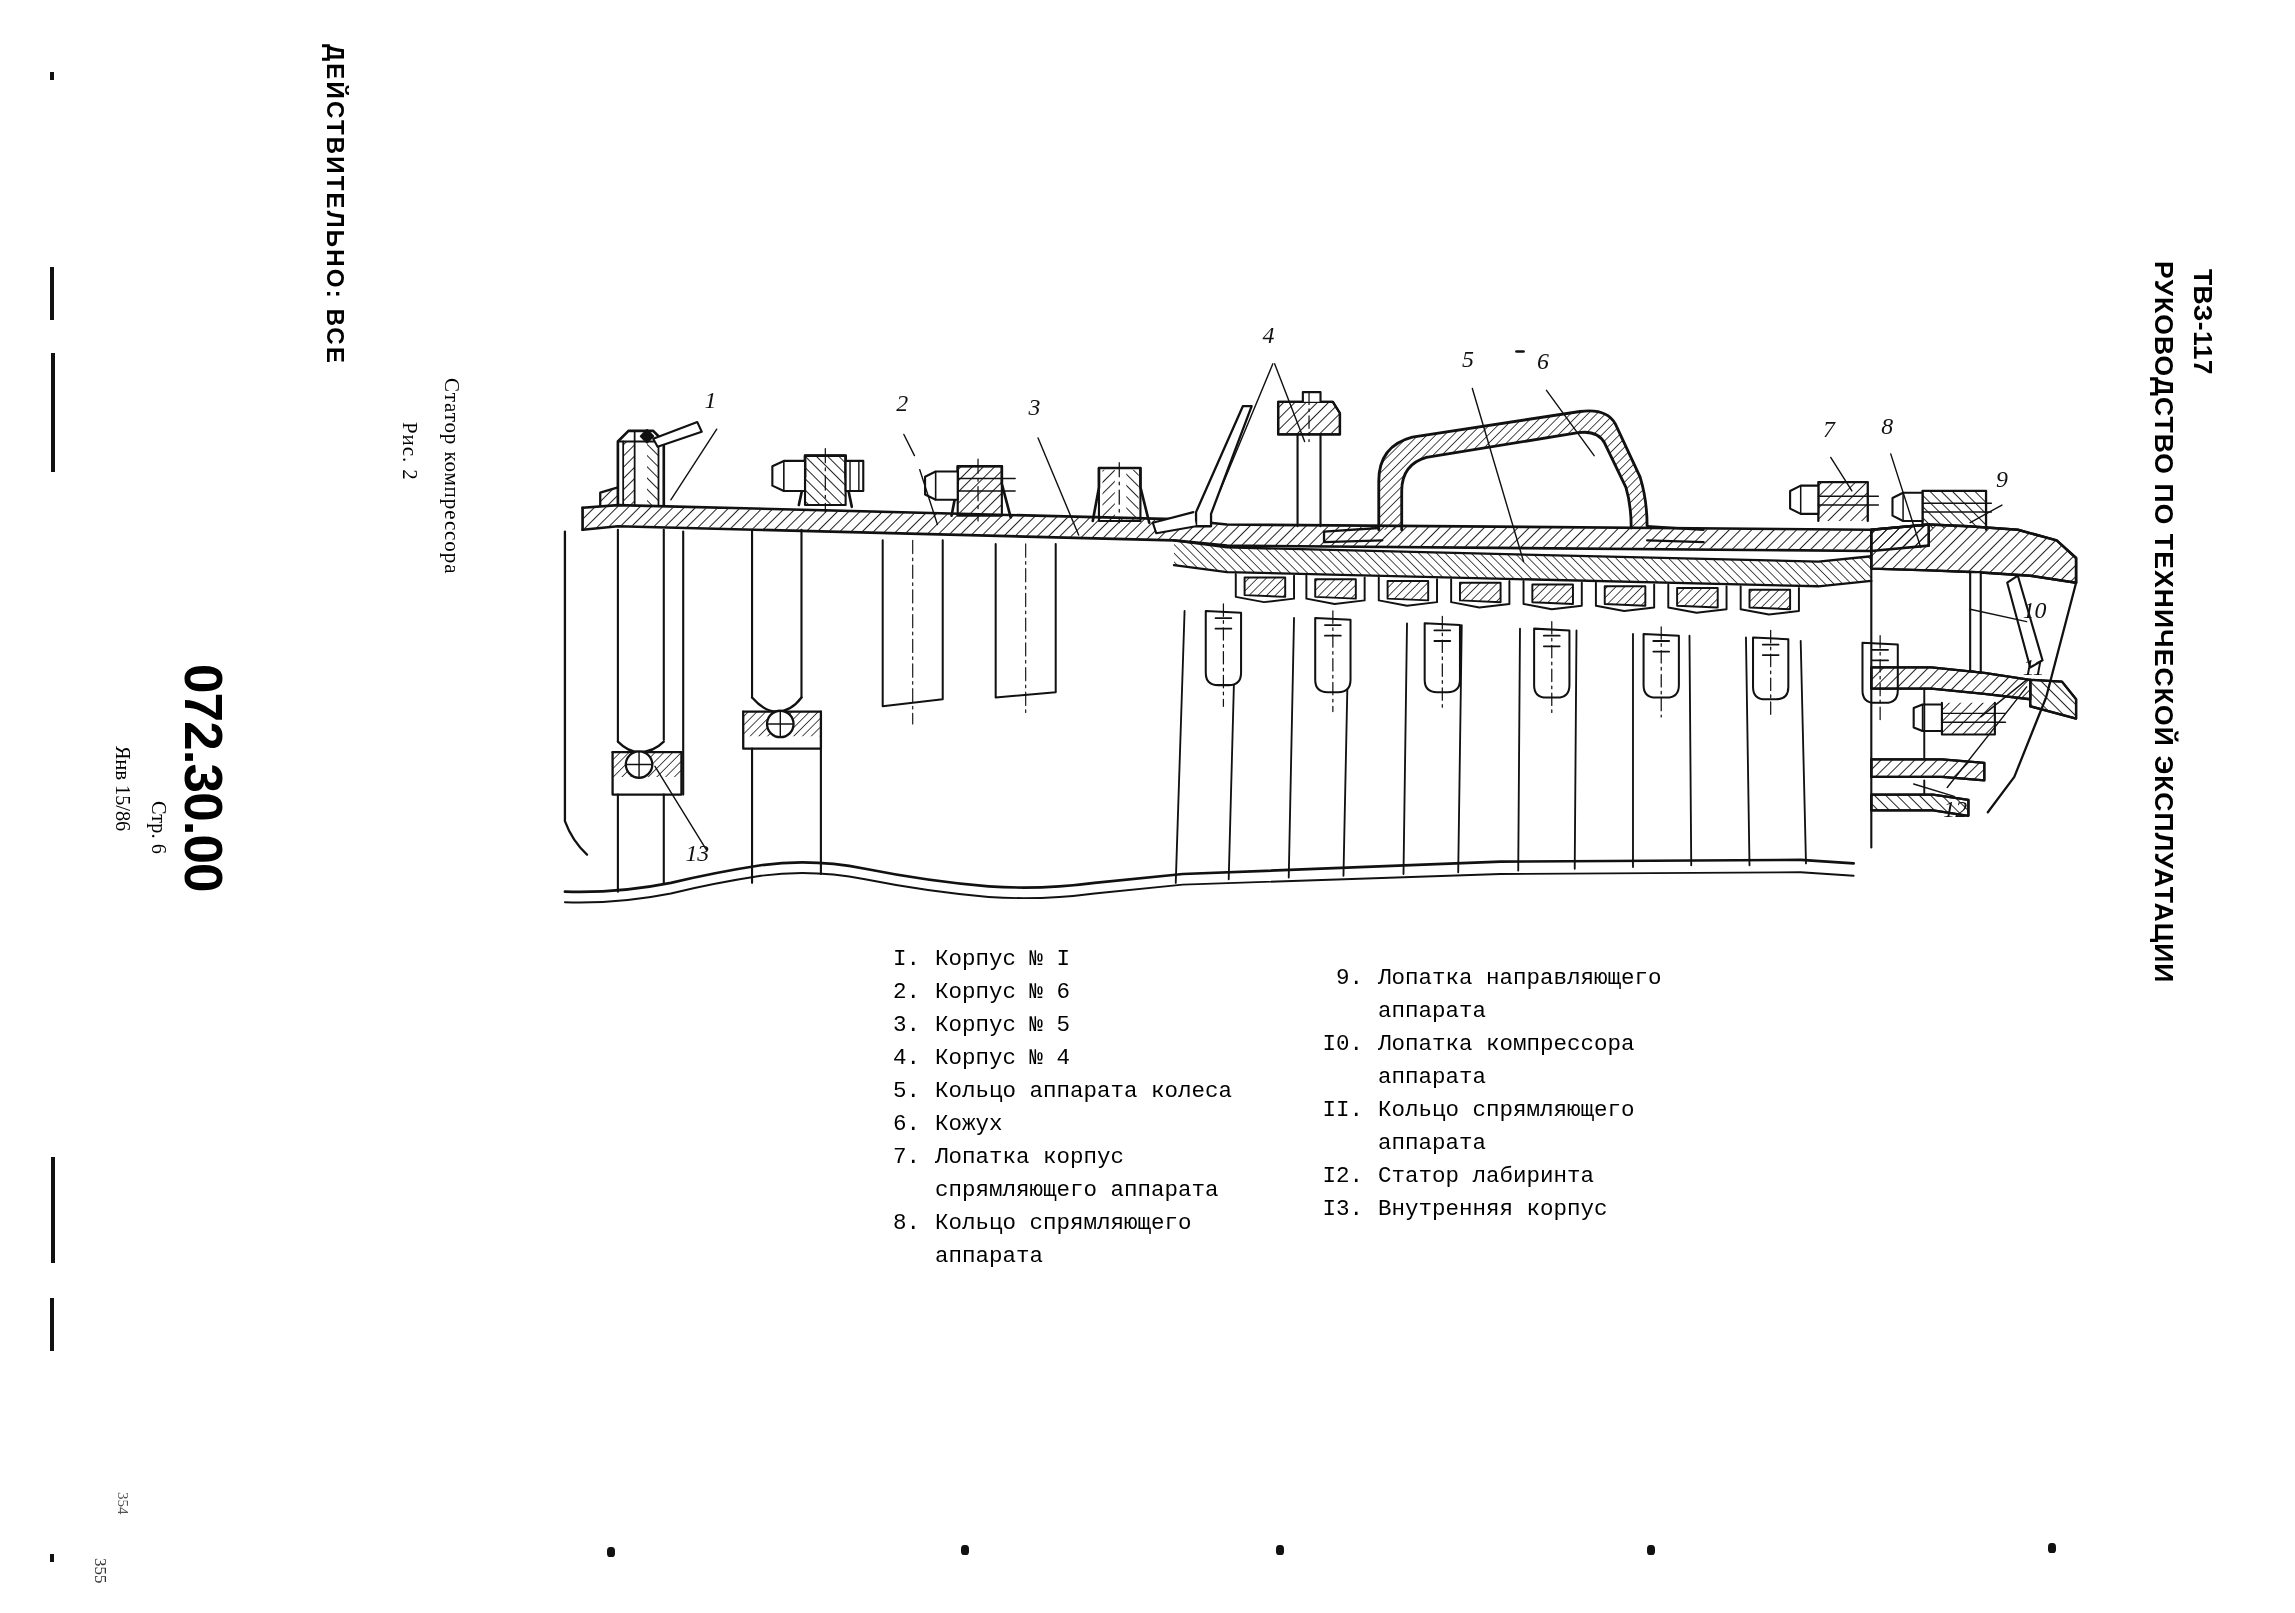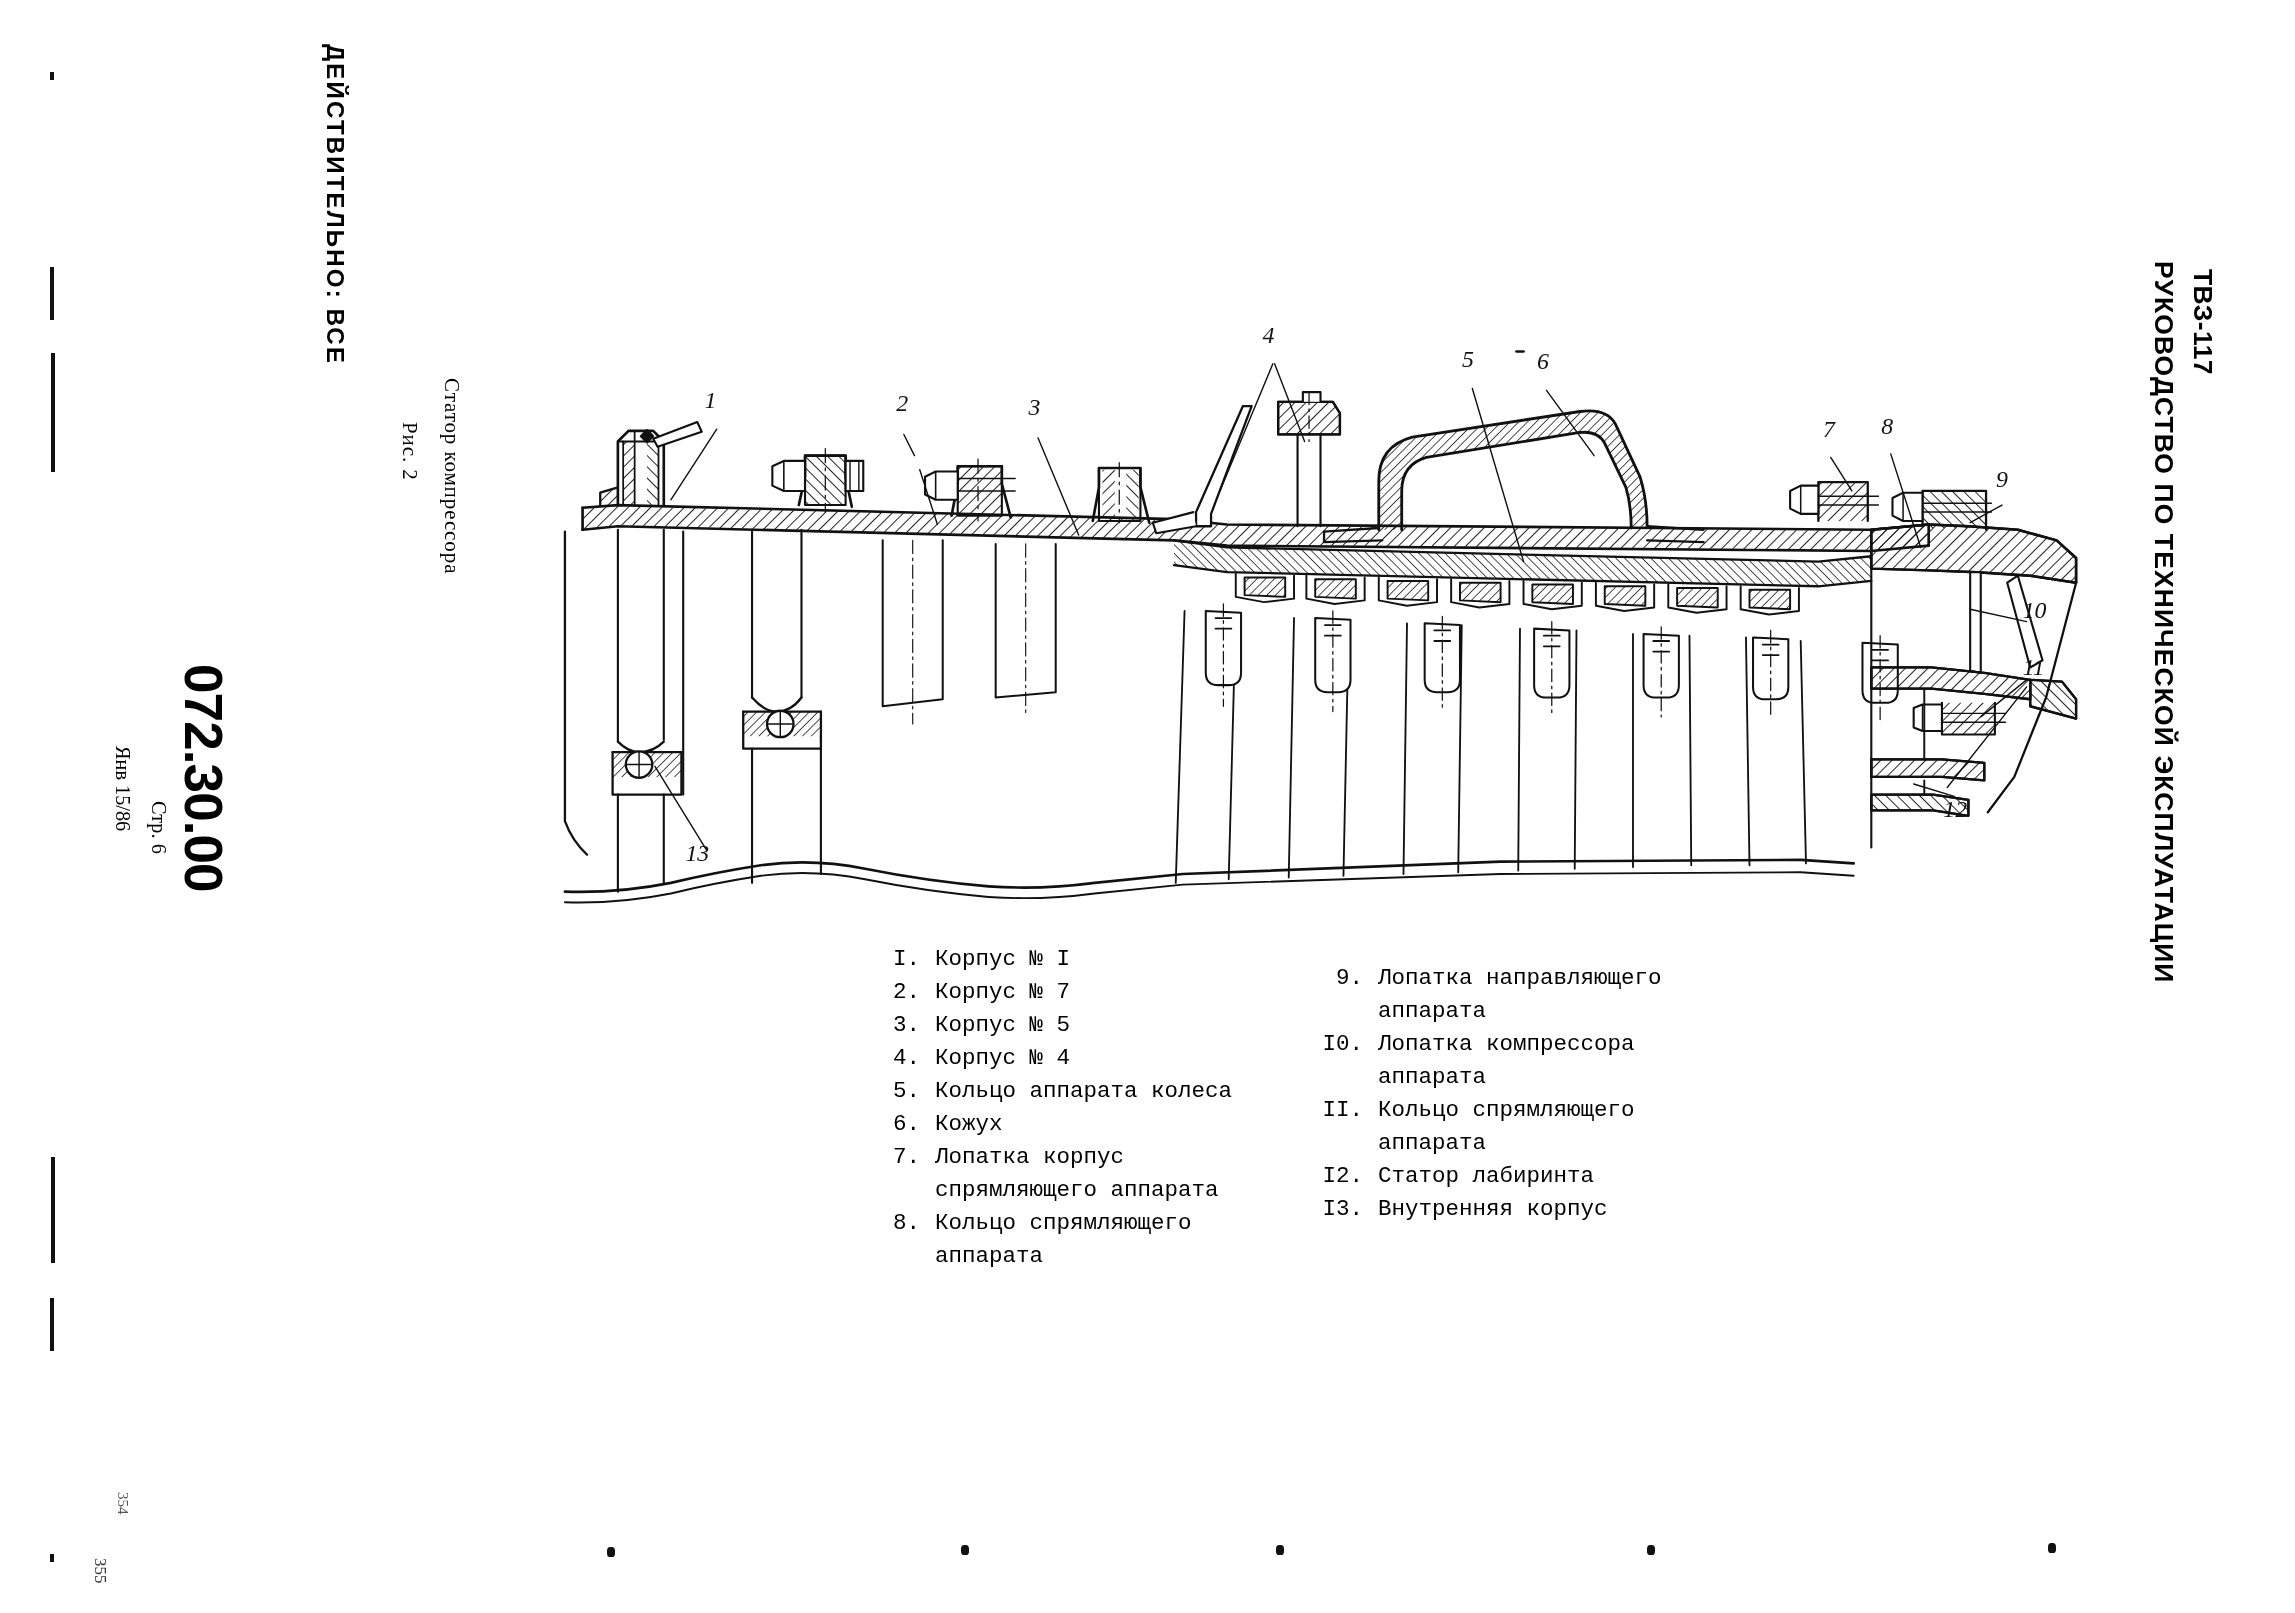--- a/index.html
+++ b/index.html
@@ -80,21 +80,21 @@
   <div id="rh-model" class="vert rot-cw">ТВЗ-117</div>
   <div id="rh-title" class="vert rot-cw">РУКОВОДСТВО ПО ТЕХНИЧЕСКОЙ ЭКСПЛУАТАЦИИ</div>
 
   <div id="legend-left" class="legend">
       <div class="litem">
         <span class="lnum">I.</span>
         <span class="ltxt">Корпус № I</span>
       </div>
       <div class="litem">
         <span class="lnum">2.</span>
-        <span class="ltxt">Корпус № 7</span>
+        <span class="ltxt">Корпус № 6</span>
       </div>
       <div class="litem">
         <span class="lnum">3.</span>
         <span class="ltxt">Корпус № 5</span>
       </div>
       <div class="litem">
         <span class="lnum">4.</span>
         <span class="ltxt">Корпус № 4</span>
       </div>
       <div class="litem">

